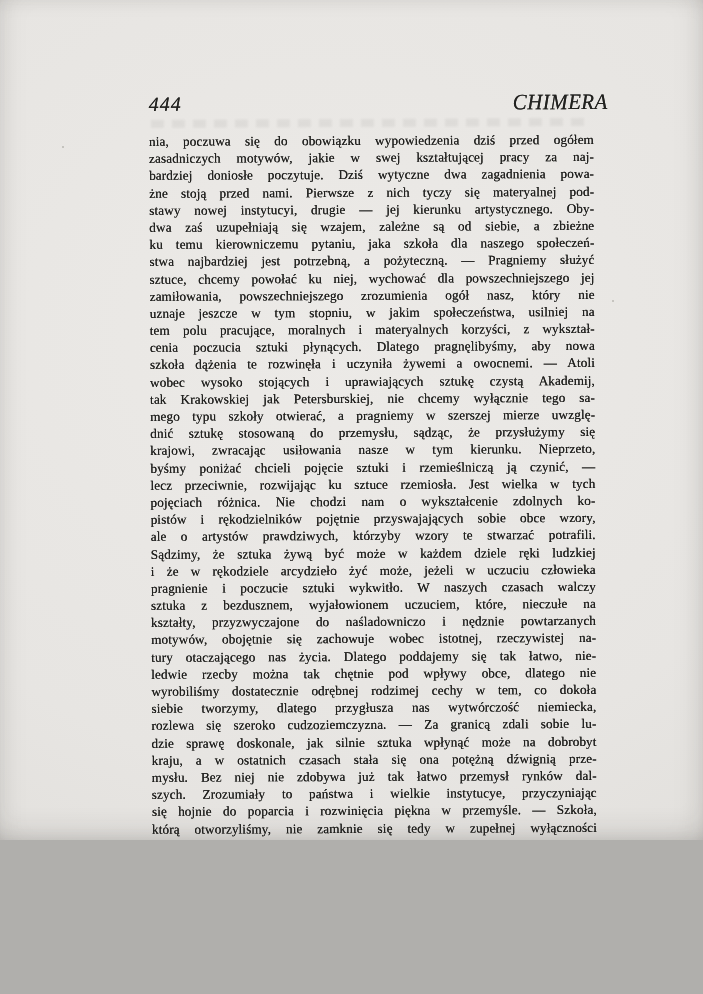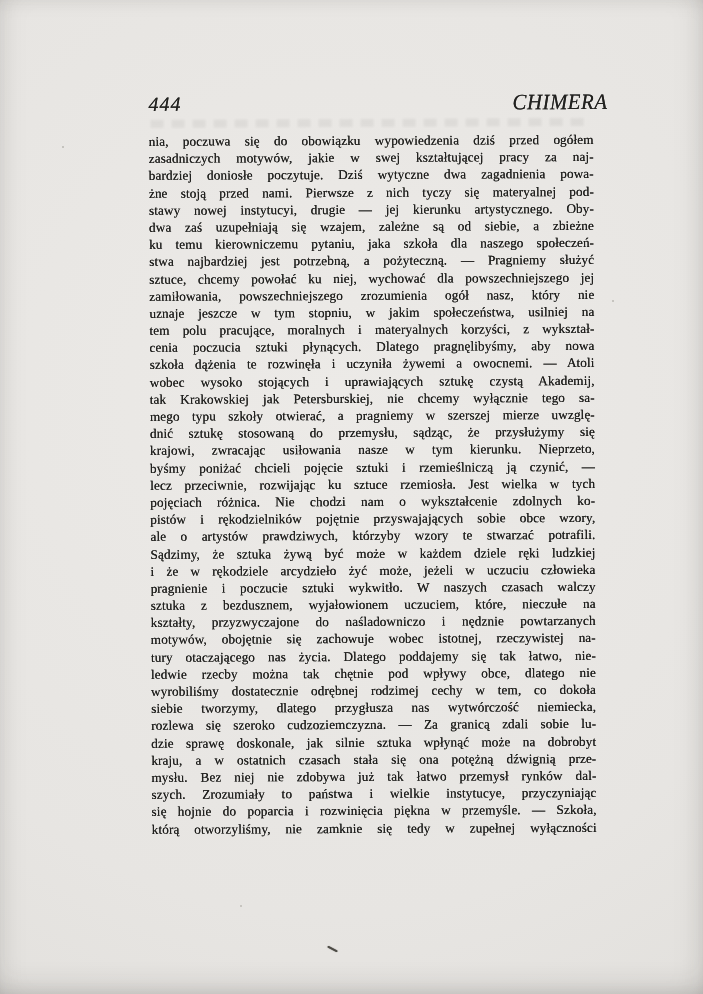--- a/index.html
+++ b/index.html
@@ -3,21 +3,21 @@
 <meta charset="utf-8">
 <style>
   html, body {
     margin: 0;
     padding: 0;
     background: #b0afac;
   }
   .page {
     position: relative;
     width: 703px;
-    height: 994px;
+    height: 840px;
     overflow: hidden;
     background:
       radial-gradient(ellipse 130% 95% at 47% 40%,
         var(--paper, #eceae7) 0%,
         #e7e5e2 55%,
         #dddbd7 100%);
     box-shadow:
       inset 0 -16px 34px -20px rgba(40,38,34,0.30),
       inset 0 12px 30px -24px rgba(40,38,34,0.18),
       inset -18px 0 40px -30px rgba(40,38,34,0.22),

